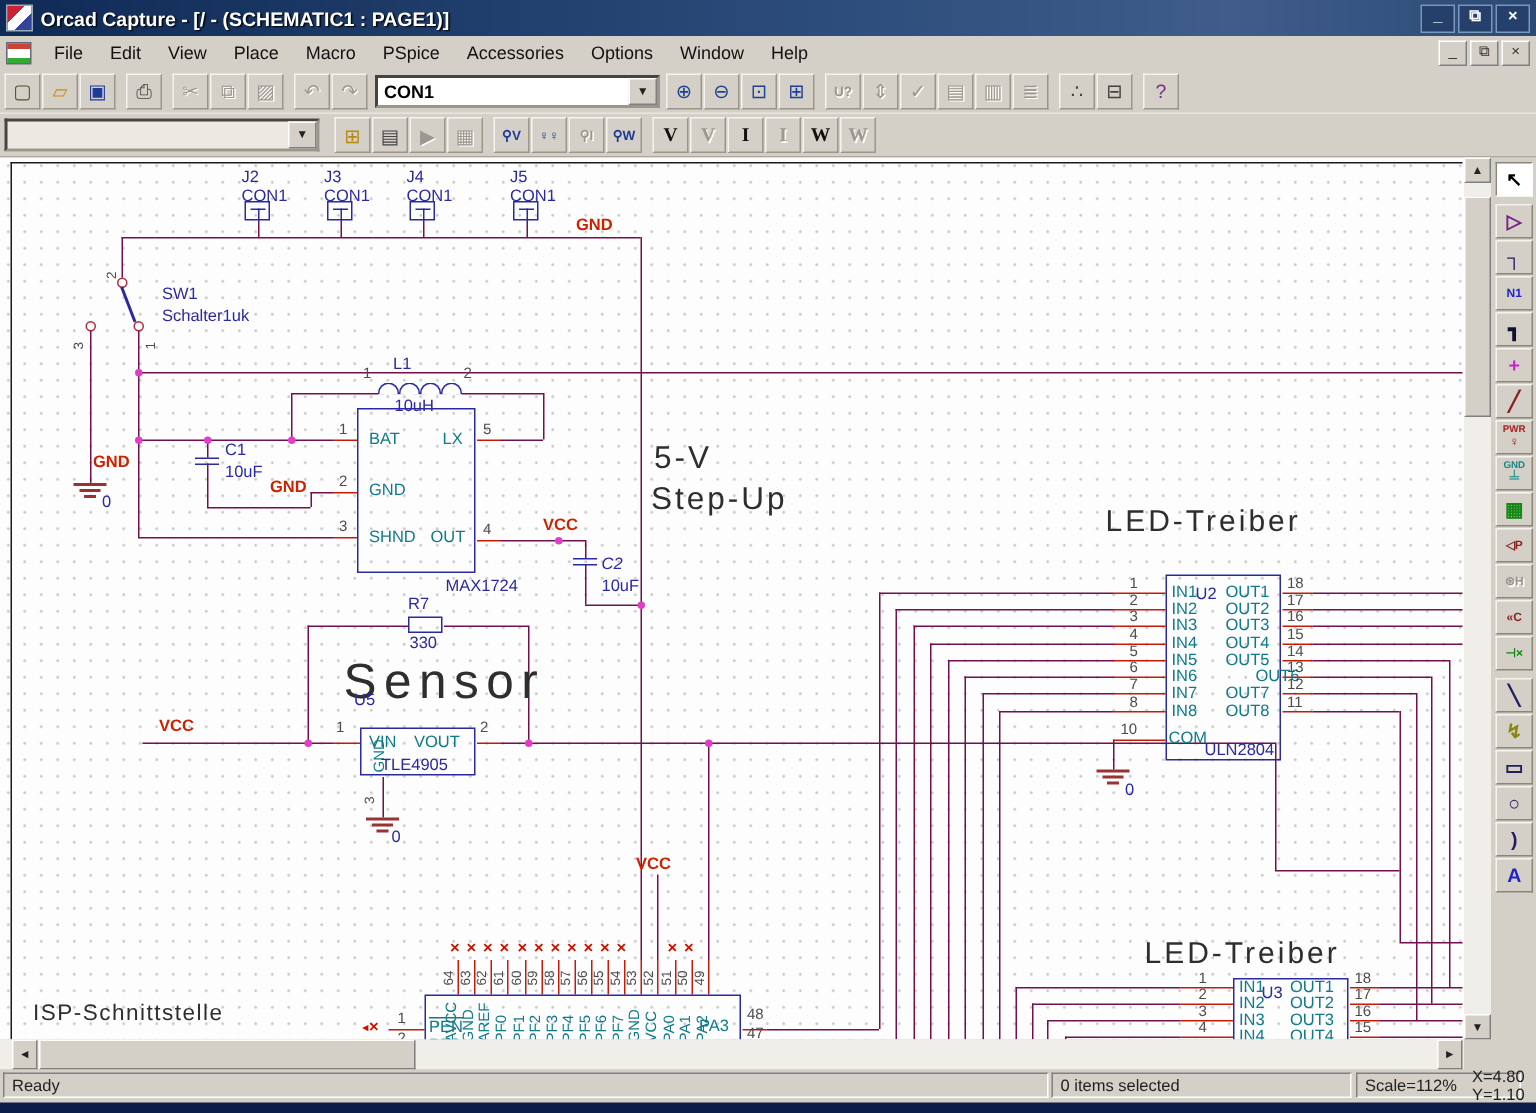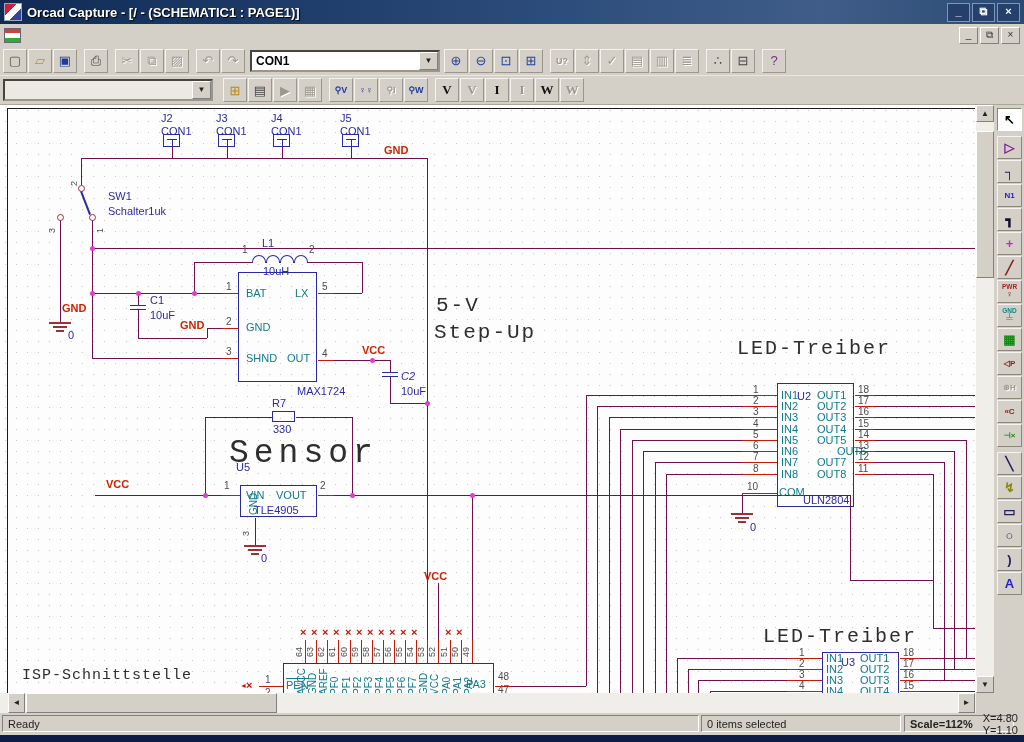--- a/index.html
+++ b/index.html
@@ -53,21 +53,21 @@
   .pcirc{width:7px;height:7px;border-radius:50%;border:1px solid #a62a3a;background:#fdfdfd;box-sizing:border-box;}
   .coil{border:1.2px solid #2a2aa0;border-bottom:none;border-radius:8px 8px 0 0;box-sizing:border-box;}
   .gndl{background:#993333;height:1.5px;}
   .diag{height:1.5px;background:#2a2aa0;transform-origin:0 0;}
   span.t{white-space:nowrap;display:inline-block;}
   .t-ref{font-size:11px;color:#2a2aa0;}
   .t-pin{font-size:11px;color:#107a8a;}
   .t-pino{font-size:11px;color:#107a8a;border-top:1px solid #107a8a;}
   .t-pnum{font-size:10px;color:#4c4c4c;}
   .t-pwr{font-size:11px;font-weight:bold;color:#cc2200;}
-  .t-big,.t-bigS,.t-big2,.t-big3{font-family:Liberation Mono, monospace;color:#2e2e2e;}
+  .t-big,.t-bigS,.t-big2,.t-big3{font-family:Liberation Sans, sans-serif;color:#2e2e2e;}
   .t-big{font-size:21px;letter-spacing:2px;}
   .t-bigS{font-size:33px;letter-spacing:5px;}
   .t-big2{font-size:20px;letter-spacing:2px;}
   .t-big3{font-size:15px;letter-spacing:1px;}
   .t-nc{font-size:11px;font-weight:bold;color:#cc1000;}
   .t-ncsm{font-size:7px;color:#cc1000;}
   .t-pnr{font-size:9px;color:#4c4c4c;transform:rotate(-90deg);transform-origin:0 0;}
   .t-pvr{font-size:10px;color:#107a8a;transform:rotate(-90deg);transform-origin:0 0;}
   
   .sbtn{background:#d4d0c8;border:1px solid;border-color:#fff #808080 #808080 #fff;color:#222;
@@ -104,20 +104,32 @@
     <div class="ttext">Orcad Capture - [/ - (SCHEMATIC1 : PAGE1)]</div>
     <div class="tbtns" id="winbtns">
         <div class="tbtn-win">_</div>
         <div class="tbtn-win">⧉</div>
         <div class="tbtn-win">×</div>
       </div>
   </div>
 
   <div class="menubar">
     <div class="mdiicon"></div>
+    <div id="menuitems" style="display:flex;">
+        <div class="menuitem">File</div>
+        <div class="menuitem">Edit</div>
+        <div class="menuitem">View</div>
+        <div class="menuitem">Place</div>
+        <div class="menuitem">Macro</div>
+        <div class="menuitem">PSpice</div>
+        <div class="menuitem">Accessories</div>
+        <div class="menuitem">Options</div>
+        <div class="menuitem">Window</div>
+        <div class="menuitem">Help</div>
+      </div>
     <div class="mdibtns" id="mdibtns">
         <div class="mdib">_</div>
         <div class="mdib">⧉</div>
         <div class="mdib">×</div>
       </div>
   </div>
 
   <div class="tbar" id="tb1">
       <div class="tbtn" style="color: rgb(85, 85, 51);">▢</div>
       <div class="tbtn" style="color: rgb(200, 144, 16);">▱</div>
@@ -568,20 +580,20 @@
     </div>
 
   <div id="statusbar">
     <div class="spanel" style="left:2px;width:697px;">
       <span>Ready</span>
     </div>
     <div class="spanel" style="left:701px;width:200px;">
       <span>0 items selected</span>
     </div>
     <div class="spanel" style="left:904px;width:110px;">
-      <span style="margin-right:10px;font-weight:bold;">Scale=112%</span>
+      <span style="margin-right:10px;">Scale=112%</span>
       <span>X=4.80 Y=1.10</span>
     </div>
   </div>
 
   <div id="bstrip"></div>
 
 </div>
 
 </body></html>

